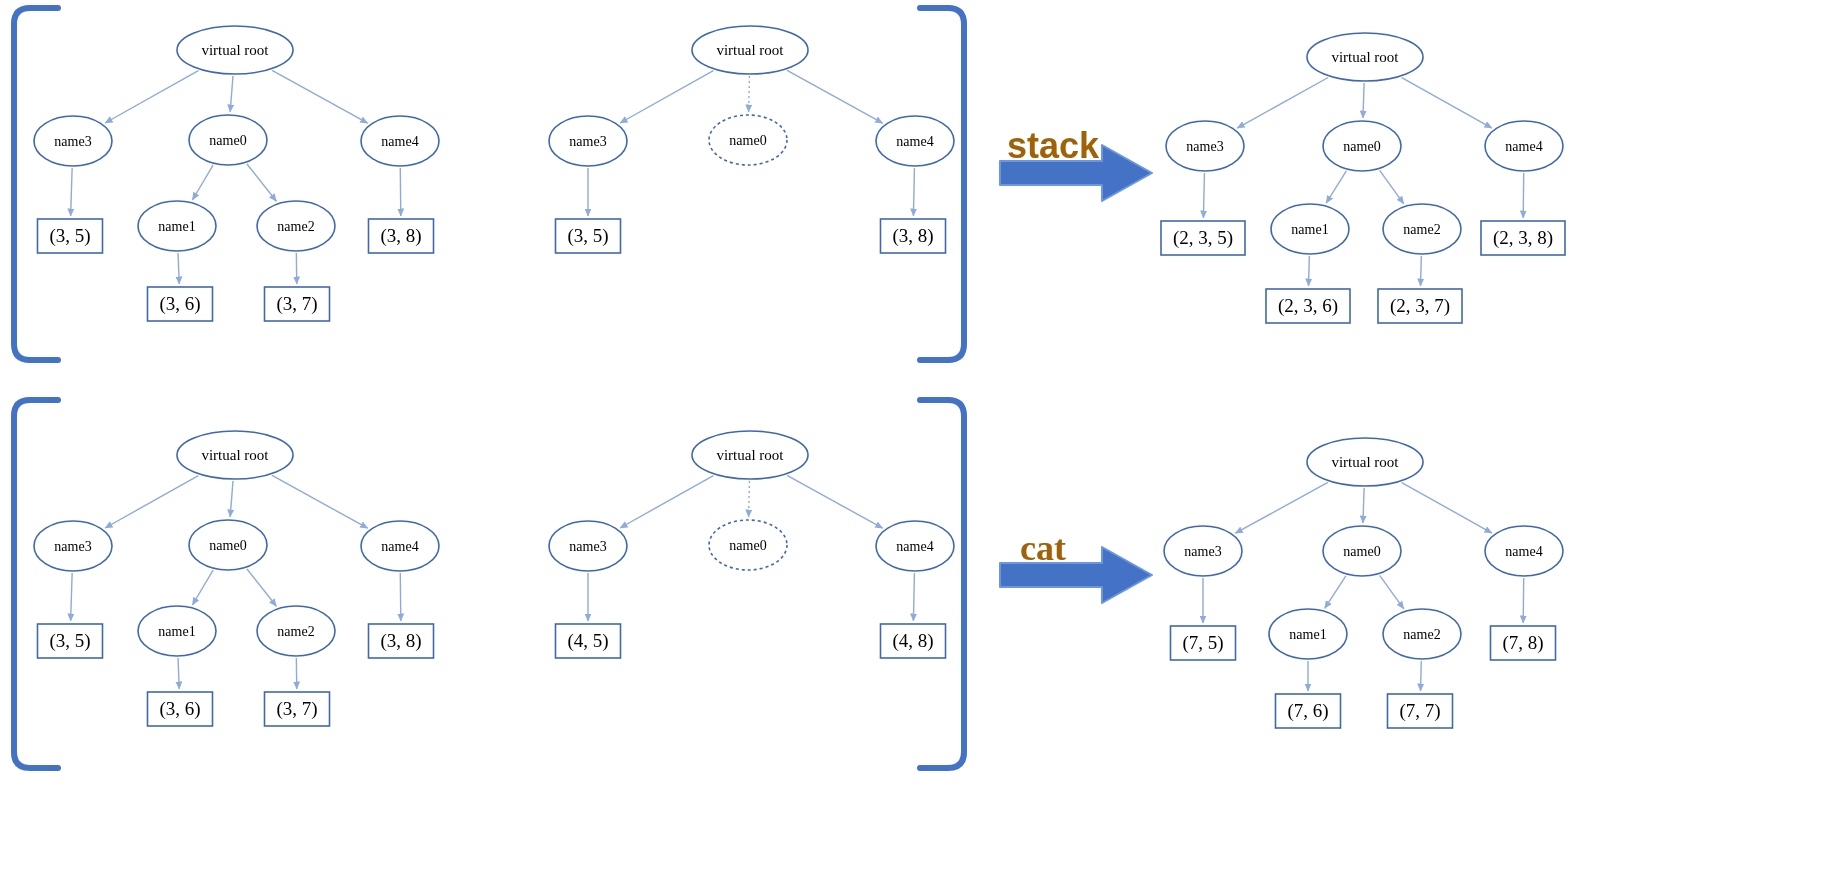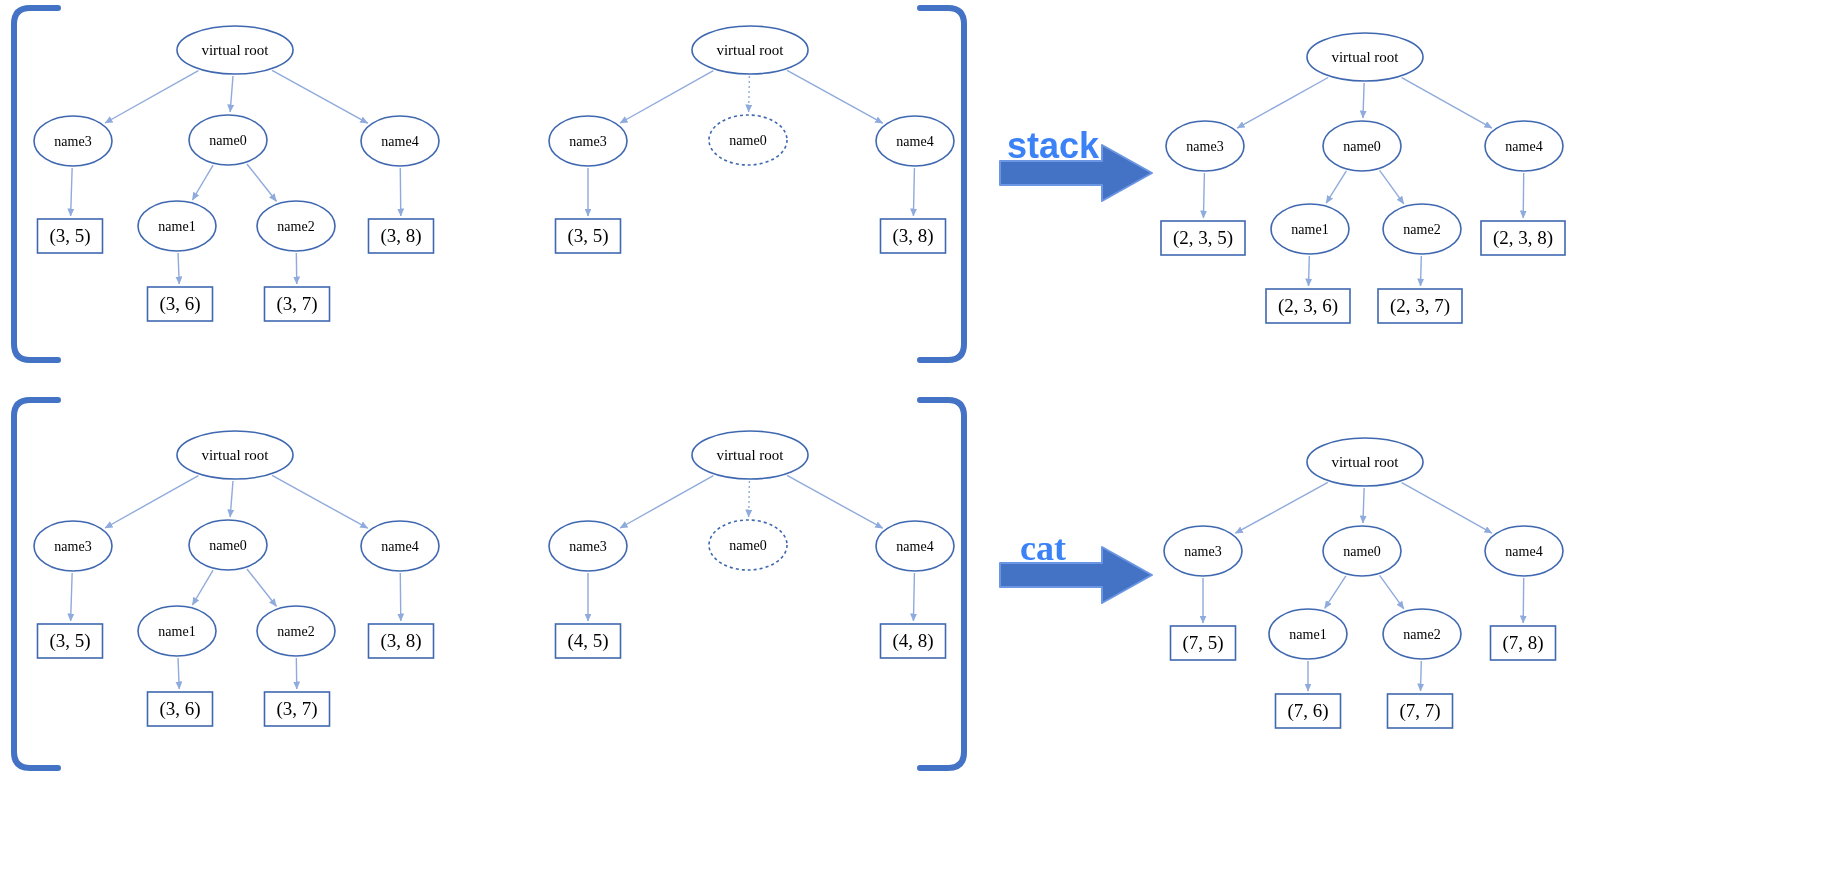--- a/index.html
+++ b/index.html
@@ -12,21 +12,21 @@
     font-family: "Liberation Serif", serif;
   }
   #diagram-svg { position: absolute; left: 0; top: 0; }
   #diagram-svg text { font-family: "Liberation Serif", serif; }
   .op-label {
     position: absolute;
     transform: translate(-50%, -50%);
     font-family: "Liberation Sans", sans-serif;
     font-weight: 700;
     font-size: 36px;
-    color: #3b82f6;
+    color: #a16207;
     white-space: nowrap;
     line-height: 1;
   }
 </style>
 </head>
 <body>
 
 <div id="stage">
   <svg id="diagram-svg" width="1838" height="896" viewBox="0 0 1838 896">
       <defs>

